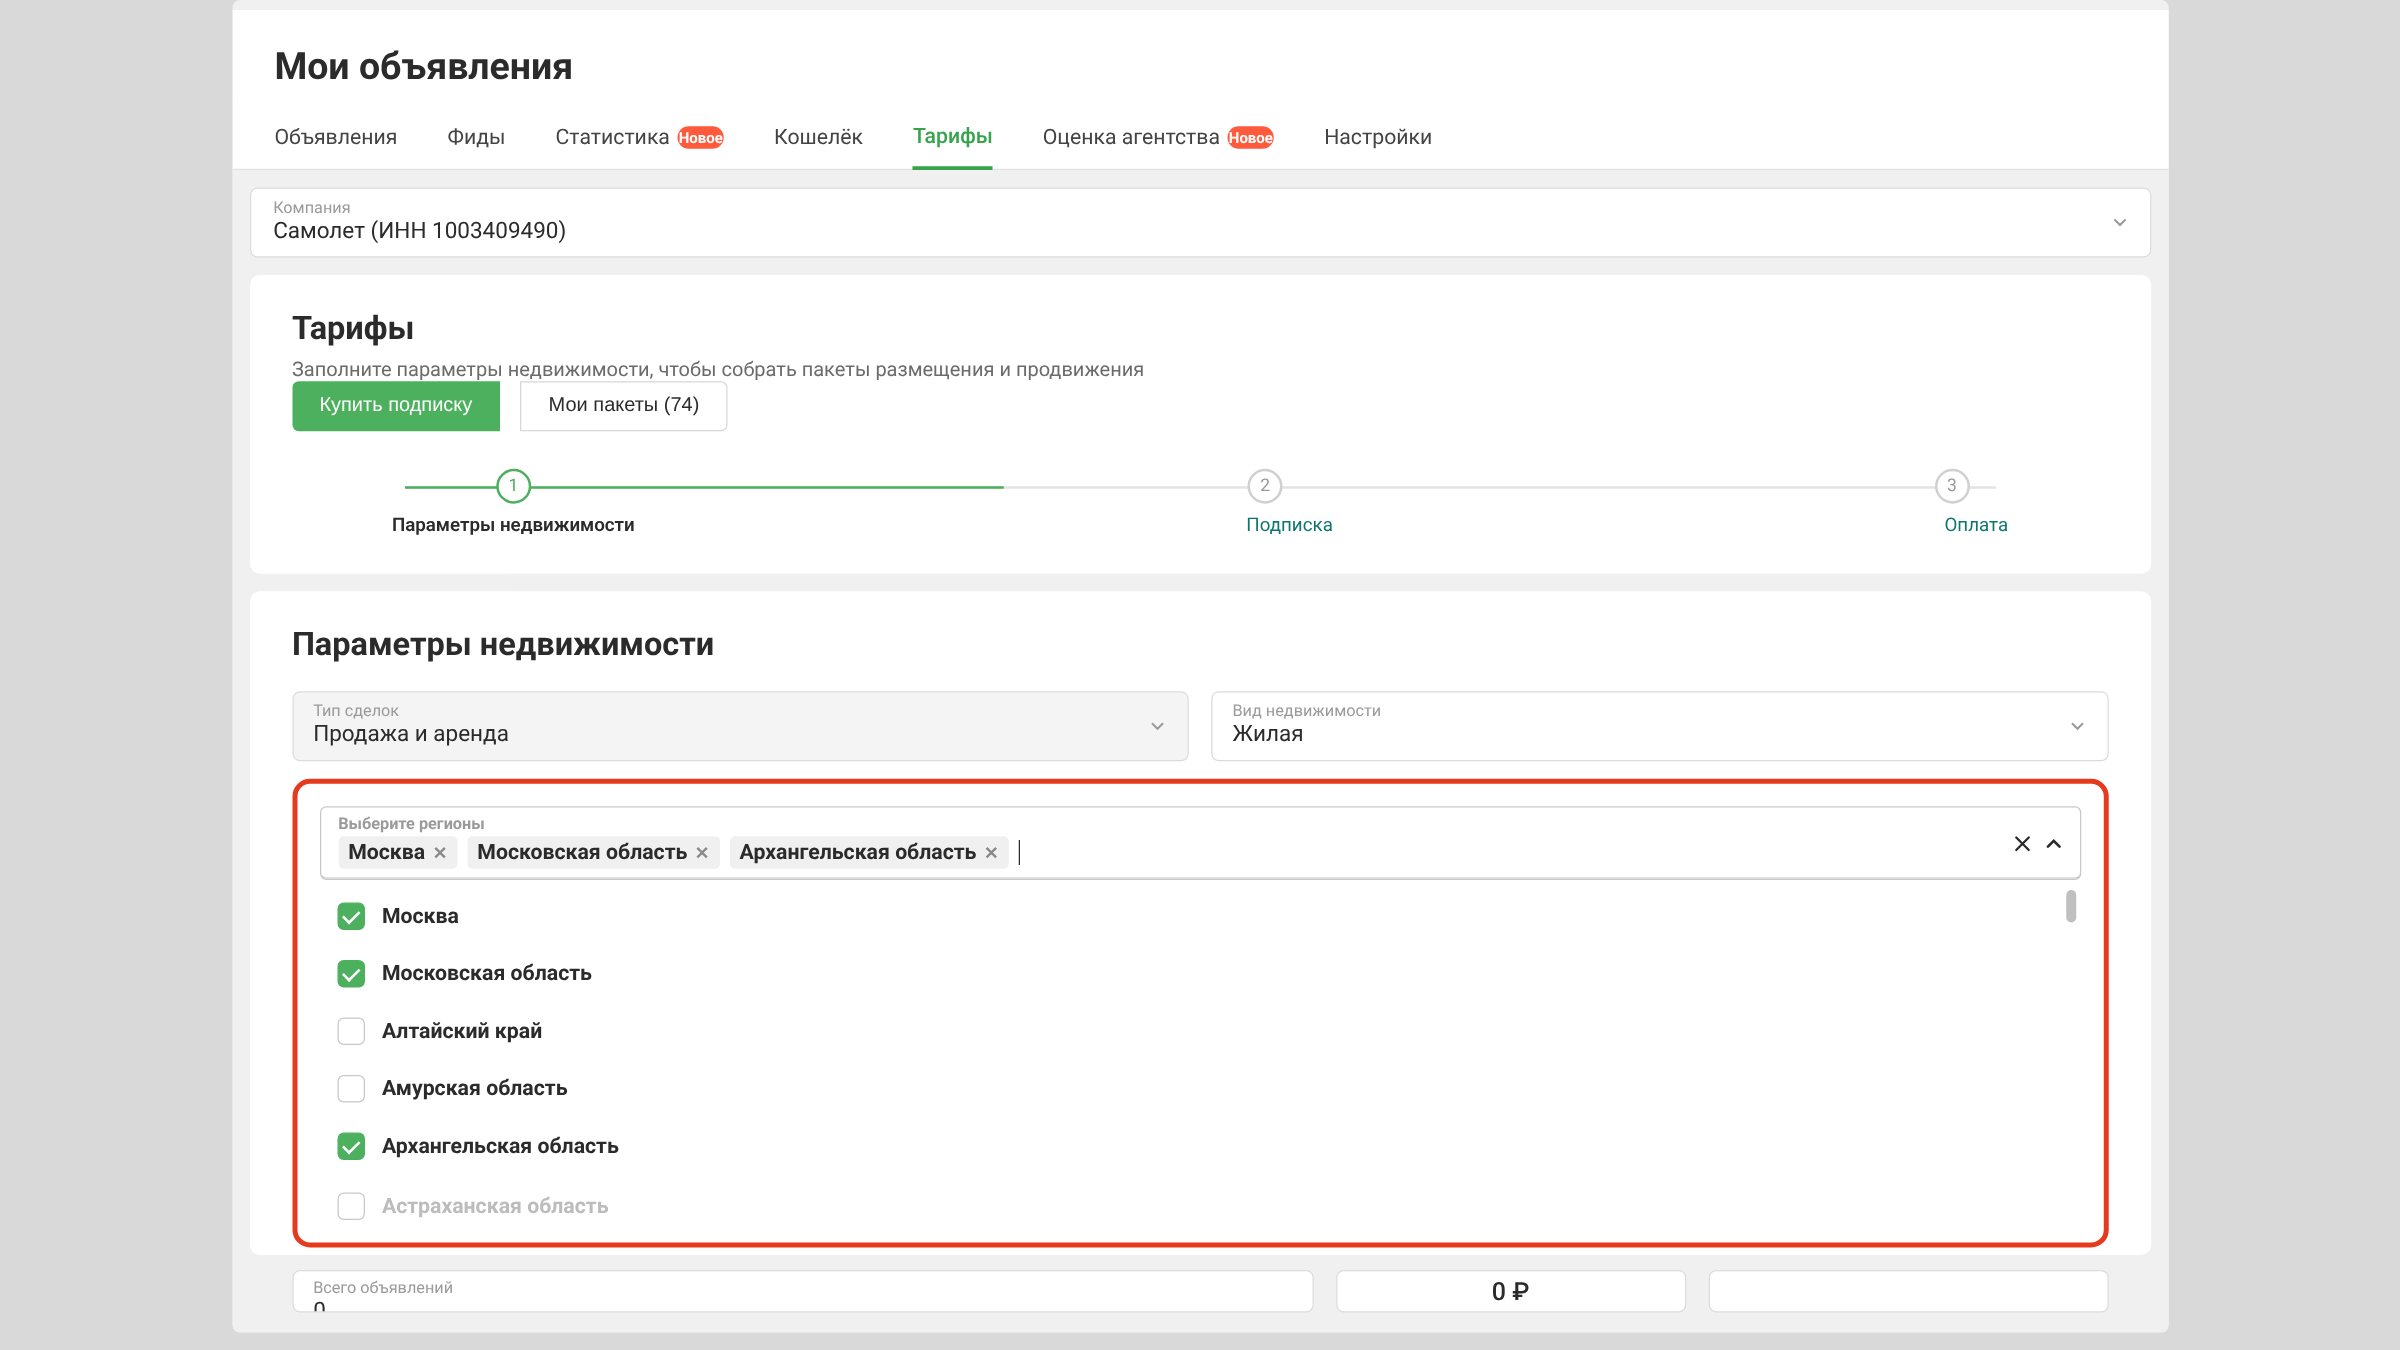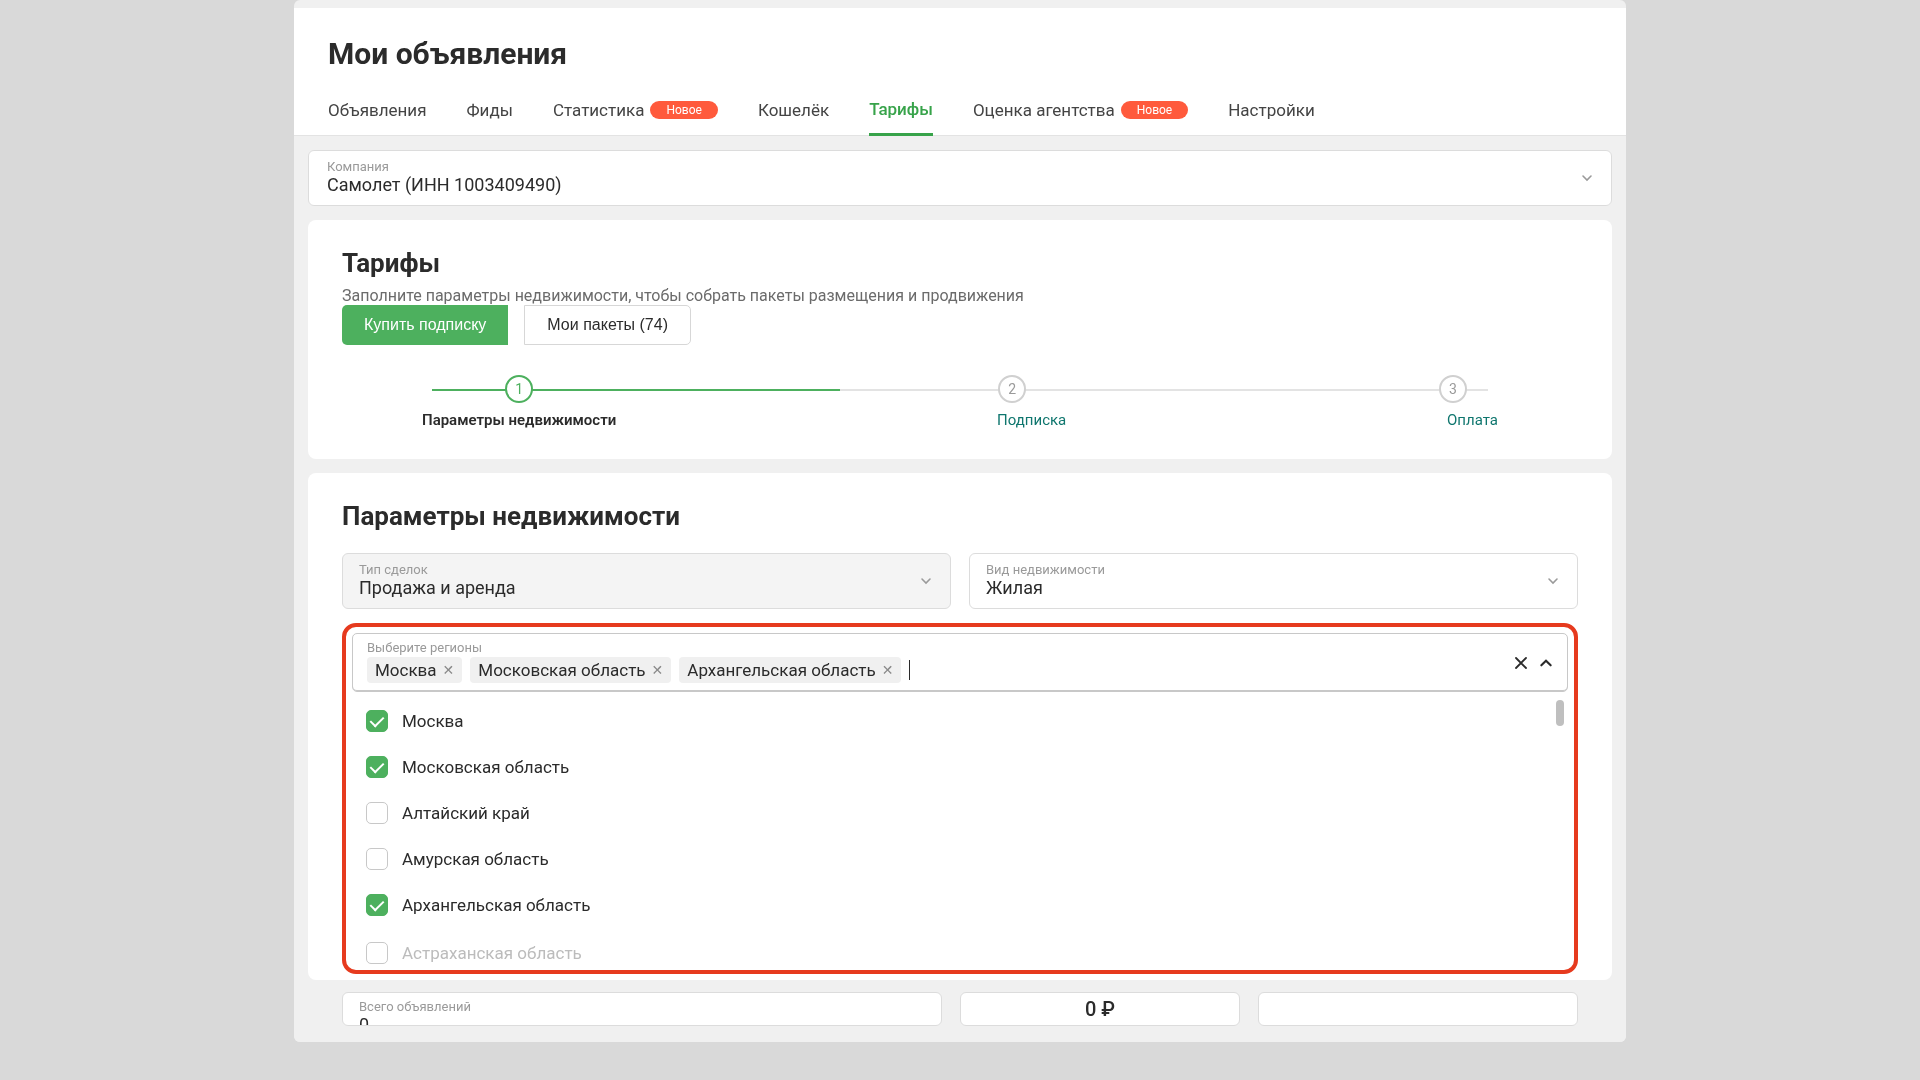--- a/index.html
+++ b/index.html
@@ -7,21 +7,21 @@
     font-family: -apple-system, BlinkMacSystemFont, "Segoe UI", Roboto, Arial, sans-serif;
     background: #d9d9d9;
     width: 1920px;
     height: 1080px;
     overflow: hidden;
     display: flex;
     justify-content: center;
     align-items: flex-start;
   }
   .frame {
-    width: 1332px;
+    width: 1549px;
     margin-top: 0;
   }
   .panel {
     background: #f0f0f0;
     padding: 8px 0 0 0;
     border-radius: 6px;
     overflow: hidden;
   }
   
   .page-head {
@@ -53,23 +53,23 @@
   .tab.active {
     color: #37a34a;
     border-bottom: 3px solid #37a34a;
     margin-bottom: -1px;
     font-weight: 500;
   }
   .badge-new {
     background: #ff5a3c;
     color: #fff;
     font-size: 12px;
-    padding: 2px 16px;
+    padding: 2px 1px;
     border-radius: 10px;
-    font-weight: 400;
+    font-weight: 700;
   }
   
   .content-wrap {
     background: #f0f0f0;
     padding: 14px;
   }
   
   .company-select {
     background: #fff;
     border: 1px solid #dcdcdc;
@@ -200,23 +200,24 @@
   }
   .select-box.grey { background:#f4f4f4; }
   .select-val {
     font-size:18px;
     color:#2b2b2b;
   }
   
   .highlight-wrap {
     border:4px solid #e63a1e;
     border-radius:14px;
-    padding:6px;
+    padding:18px;
     background:#fff;
     position:relative;
+    font-weight:bold;
   }
   .region-input-row {
     border:1px solid #c8c8c8;
     border-radius:5px;
     background:#f4f4f4;
     padding:6px 70px 8px 14px;
     position:relative;
     background:#fff;
     box-shadow: inset 0 -1px 0 #c8c8c8;
   }

